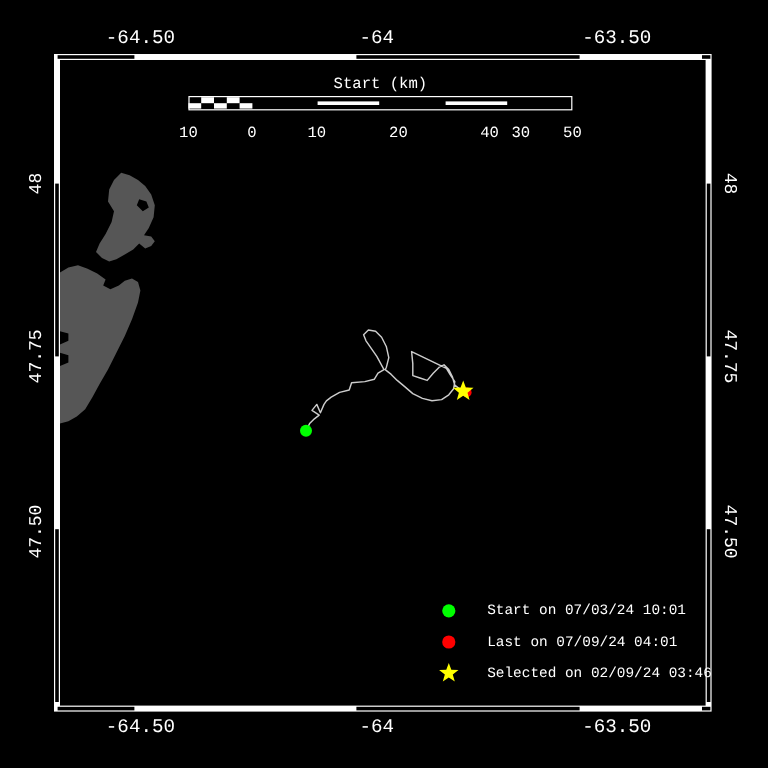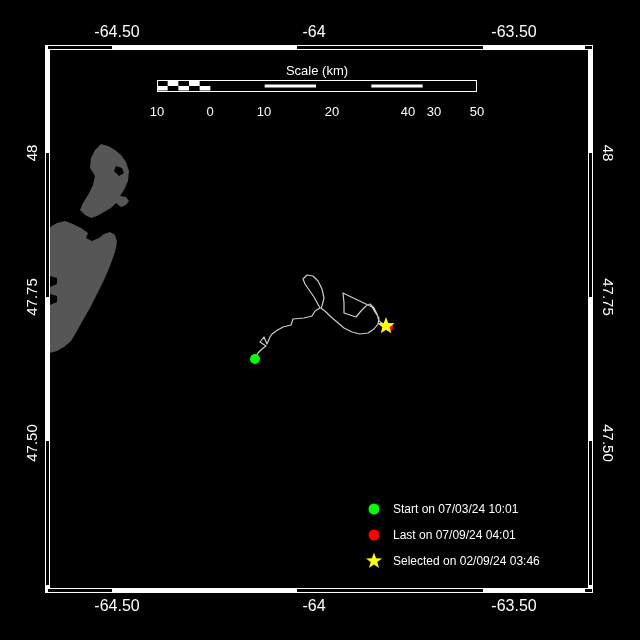--- a/index.html
+++ b/index.html
@@ -1,24 +1,24 @@
 <!DOCTYPE html>
 <html><head>
 <meta charset="utf-8">
 <style>
   html,body{margin:0;padding:0;background:#000;}
   #view{position:relative;width:640px;height:640px;background:#000;overflow:hidden;
-        font-family:Liberation Sans, sans-serif;}
+        font-family:Liberation Mono, monospace;}
   #plot-svg{position:absolute;left:0;top:0;}
   .lbl{position:absolute;color:#fff;white-space:nowrap;
        transform:translate(-50%,-50%);font-size:16px;letter-spacing:0;}
   .lbl.rot-l{transform:translate(-50%,-50%) rotate(-90deg);font-size:15px;}
   .lbl.rot-r{transform:translate(-50%,-50%) rotate(90deg);font-size:15px;}
   .lbl.scale{font-size:13px;}
-  .legend-row{position:absolute;height:20px;display:flex;align-items:center;}
+  .legend-row{position:absolute;height:20px;display:flex;align-items:center;gap:13px;}
   .legend-marker{width:20px;height:20px;display:block;}
   .legend-text{color:#fff;font-size:12px;white-space:nowrap;margin-left:9px;}
 </style>
 </head>
 <body>
 
 <div id="view">
 
   <svg id="plot-svg" width="640" height="640">
       <path d="M101,144L108,146L115,150L121,155L126,162L129,171L128,181L124,190L120,196L126,197L129,201L126,205L121,207L116,203L111,208L104,212L97,216L91,218L85,215L80,210L83,203L88,195L93,185L95,176L90,168L91,158L95,150ZM116,166L122,168L124,173L119,176L114,171ZM50,227L57,223L65,221L73,224L81,228L88,233L86,238L92,241L99,238L104,234L110,232L115,235L117,242L115,252L110,266L104,280L97,294L90,308L83,320L77,331L71,341L64,347L57,351L50,353L50,305L57,302L57,296L50,294L50,287L57,284L57,278L50,276Z" fill="#565656" fill-rule="evenodd" stroke="none"></path>
@@ -56,21 +56,21 @@
   <span class="lbl" style="left:514px;top:606px;">-63.50</span>
 
   <span class="lbl rot-l" style="left:31px;top:153px;">48</span>
   <span class="lbl rot-l" style="left:31px;top:297px;">47.75</span>
   <span class="lbl rot-l" style="left:31px;top:443px;">47.50</span>
 
   <span class="lbl rot-r" style="left:608px;top:153px;">48</span>
   <span class="lbl rot-r" style="left:608px;top:297px;">47.75</span>
   <span class="lbl rot-r" style="left:608px;top:443px;">47.50</span>
 
-  <span class="lbl scale" style="left:317px;top:70px;">Scale (km)</span>
+  <span class="lbl scale" style="left:317px;top:70px;">Start (km)</span>
   <span class="lbl scale" style="left:157px;top:111px;">10</span>
   <span class="lbl scale" style="left:210px;top:111px;">0</span>
   <span class="lbl scale" style="left:264px;top:111px;">10</span>
   <span class="lbl scale" style="left:317px;top:111px;margin-left:15px;">20</span>
   <span class="lbl scale" style="left:386px;top:111px;margin-left:48px;">30</span>
   <span class="lbl scale" style="left:408px;top:111px;">40</span>
   <span class="lbl scale" style="left:477px;top:111px;">50</span>
 
   <div class="legend-row" style="left:364px;top:499px;">
     <svg class="legend-marker">

